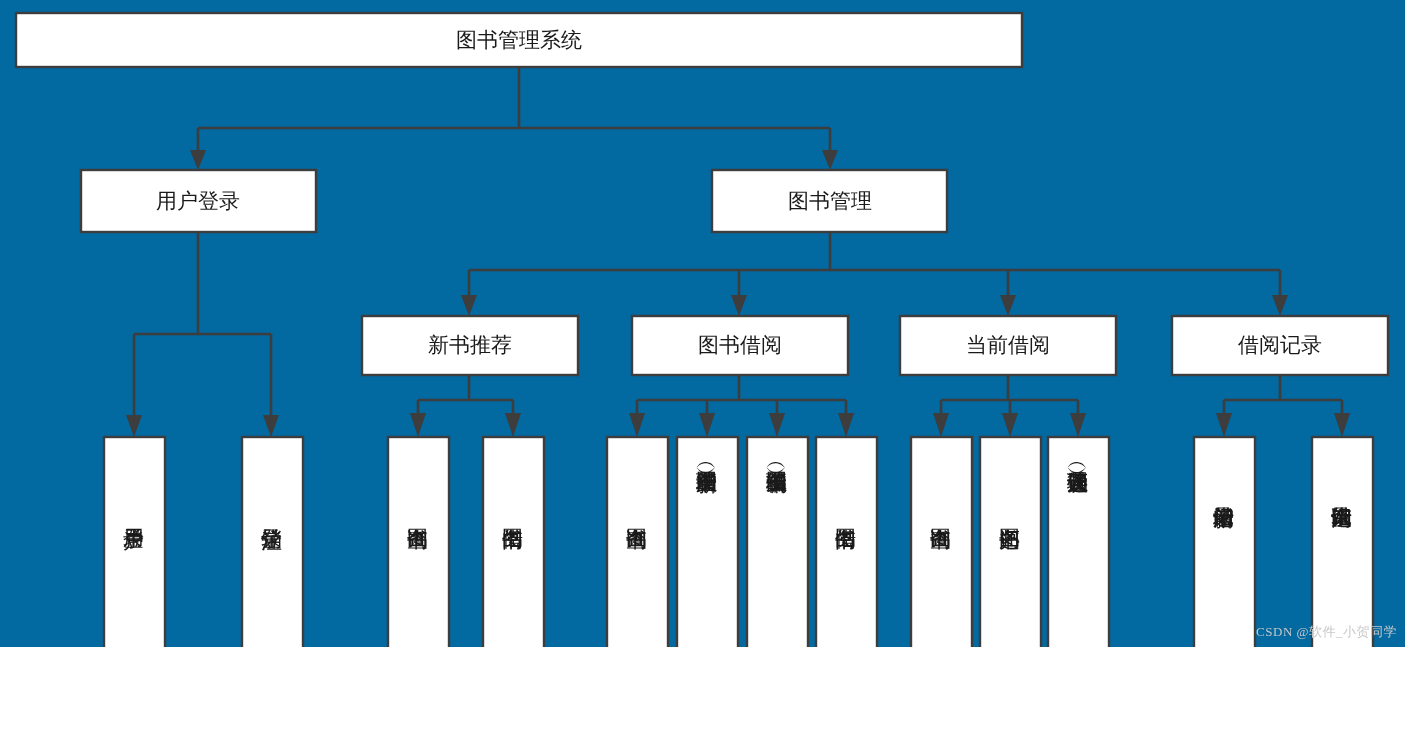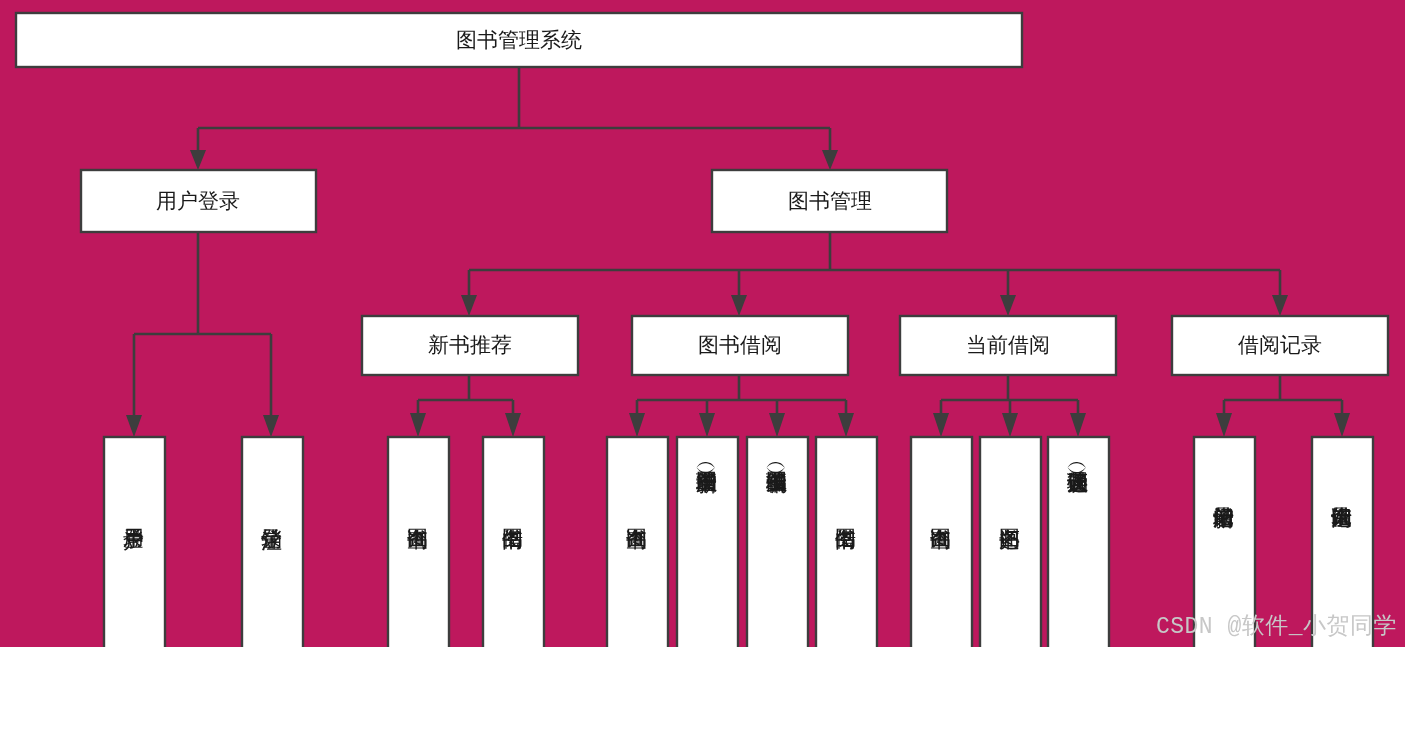--- a/index.html
+++ b/index.html
@@ -7,21 +7,21 @@
     padding: 0;
     background: #ffffff;
   }
   body {
     font-family: "Liberation Sans", "DejaVu Sans", sans-serif;
   }
   #canvas {
     position: relative;
     width: 1405px;
     height: 647px;
-    background: #be185d;
+    background: #0369a1;
     overflow: hidden;
   }
   #diagram-svg {
     position: absolute;
     left: 0;
     top: 0;
     width: 1405px;
     height: 747px;
   }
   .node-rect {
@@ -49,22 +49,22 @@
   .node-label-vertical {
     font-family: "Liberation Sans", "DejaVu Sans", sans-serif;
     fill: #1a1a1a;
     font-size: 21px;
     text-anchor: middle;
   }
   .watermark {
     position: absolute;
     right: 8px;
     bottom: 6px;
-    font-family: Liberation Mono, monospace;
-    font-size: 23px;
+    font-family: Liberation Serif, serif;
+    font-size: 13px;
     color: #c7c7c7;
     white-space: nowrap;
     letter-spacing: 0.5px;
     user-select: none;
     margin-left: 20px;
   }
 </style>
 </head>
 <body>
 

